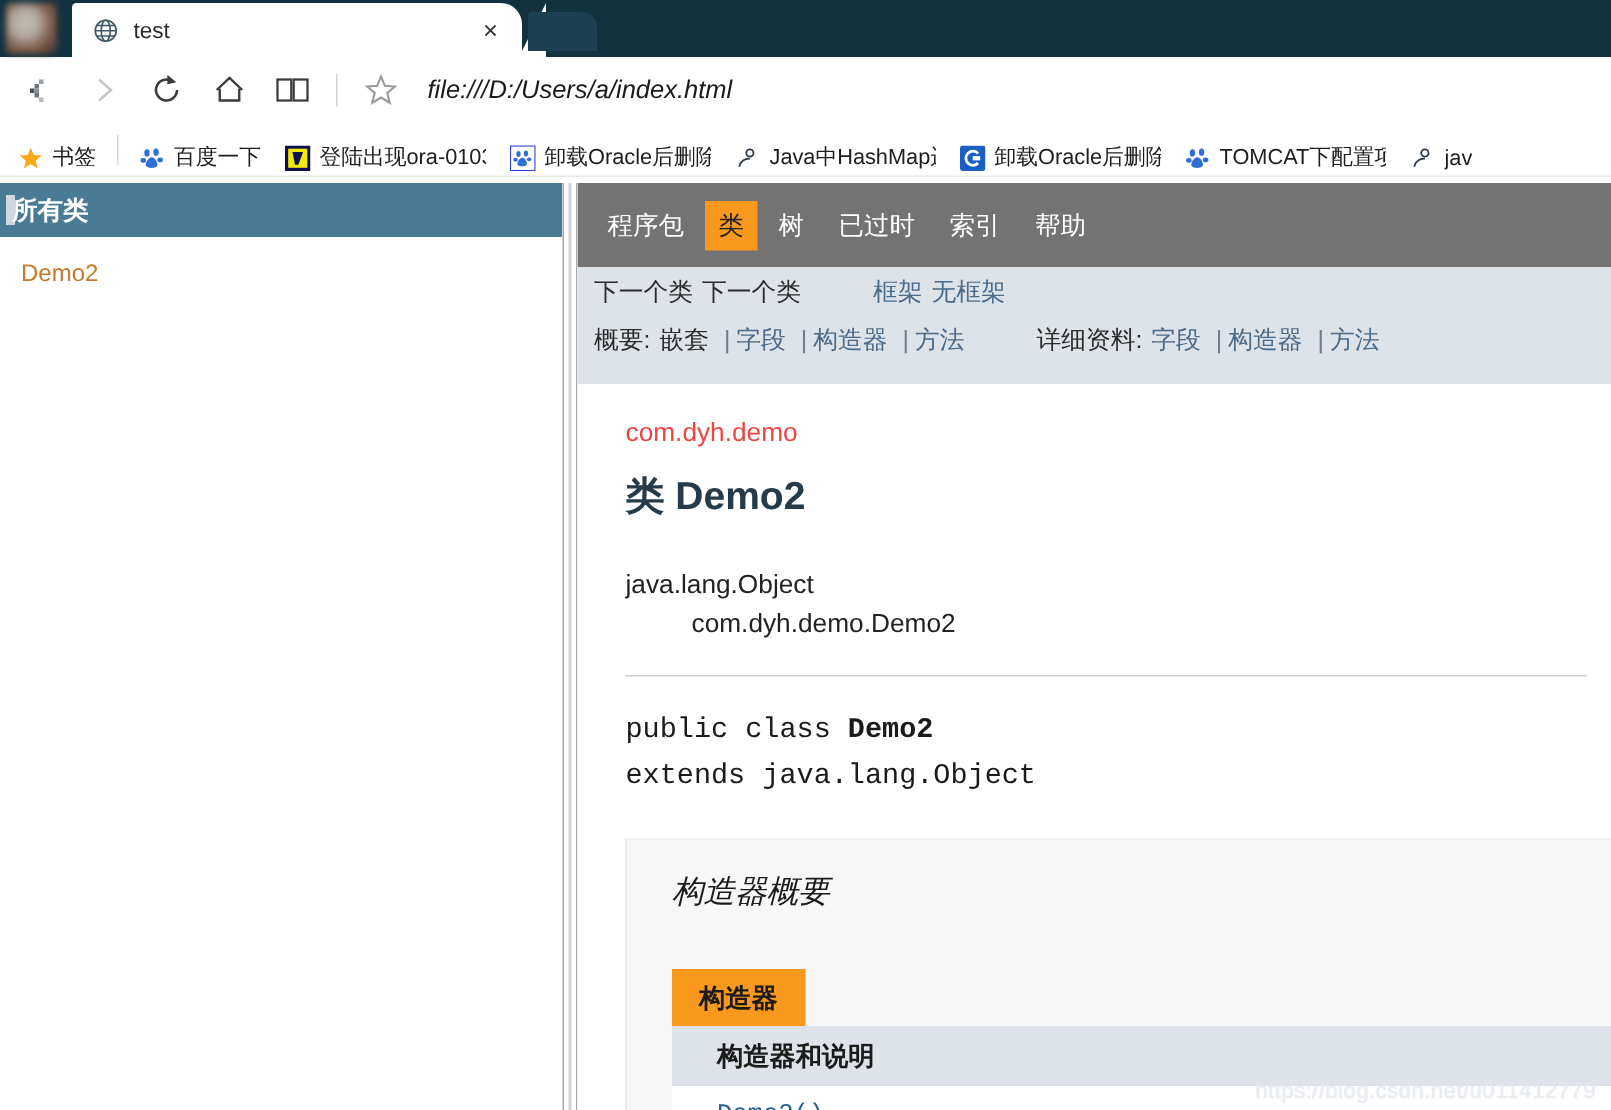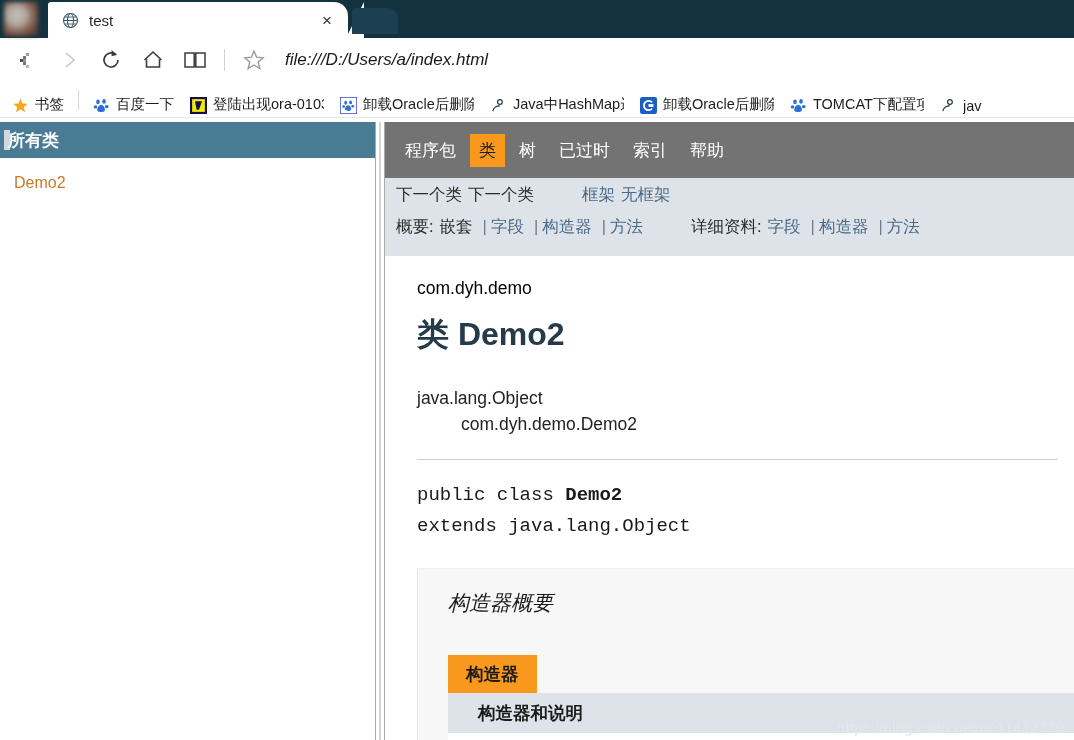--- a/index.html
+++ b/index.html
@@ -218,25 +218,25 @@
   .jd-subrow .link { color: #4a6a8a; }
   .jd-subrow .plain { color: #2b2b2b; }
   .jd-subrow .gap { width: 42px; }
   .jd-subrow .pipe { color: #6b7b8b; margin: 0 4px; }
 
   .jd-content {
     padding: 0 0 0 16px;
     background: #ffffff;
   }
   .jd-pkg {
-    font-size: 17.5px; color: #000000;
+    font-size: 17.5px; color: #ef4444;
     padding: 22px 0 0 16px;
   }
   .jd-title {
-    font-size: 32px; font-weight: bold; color: #253b4a;
+    font-size: 26px; font-weight: bold; color: #253b4a;
     padding: 14px 0 0 16px;
   }
   .jd-inherit {
     padding: 28px 0 0 16px;
     font-size: 17.5px; color: #222; line-height: 26px;
   }
   .jd-inherit .lvl2 { padding-left: 44px; }
   .jd-hr {
     margin: 22px 16px 0 16px;
     height: 1px; background: #cfcfcf;

